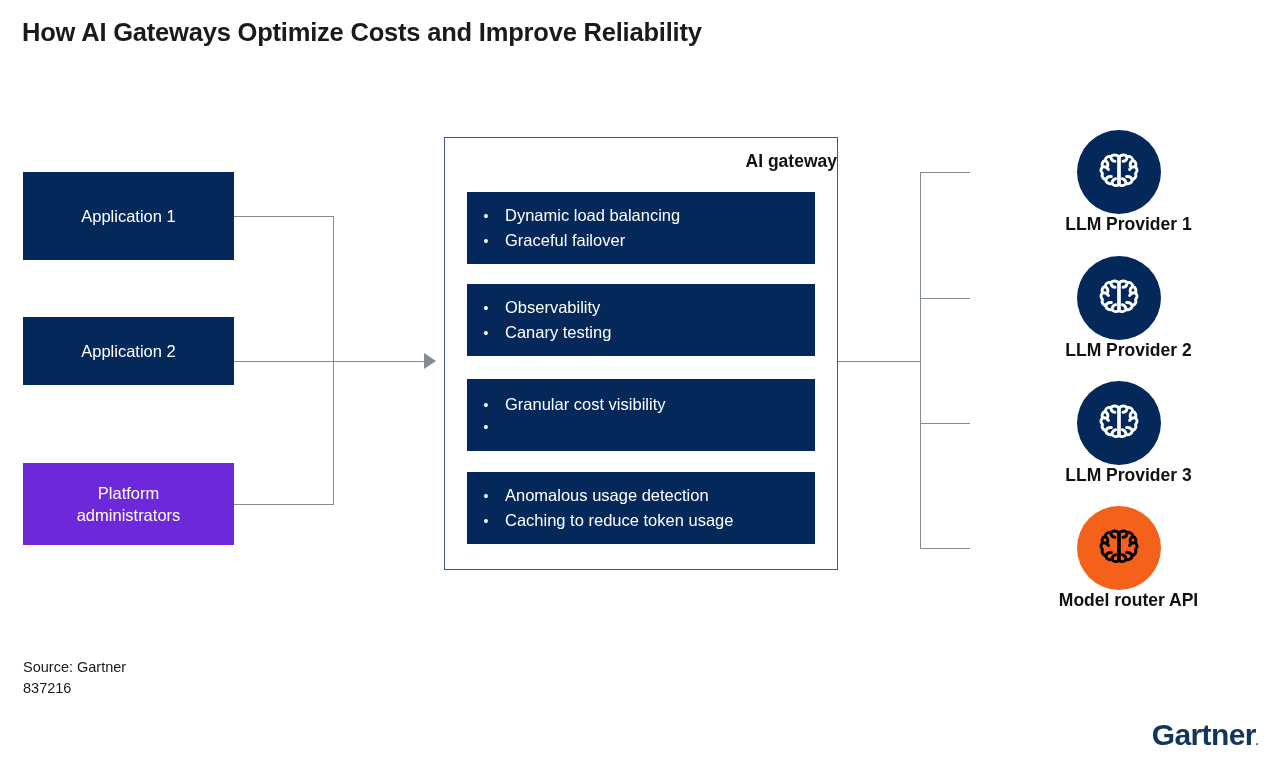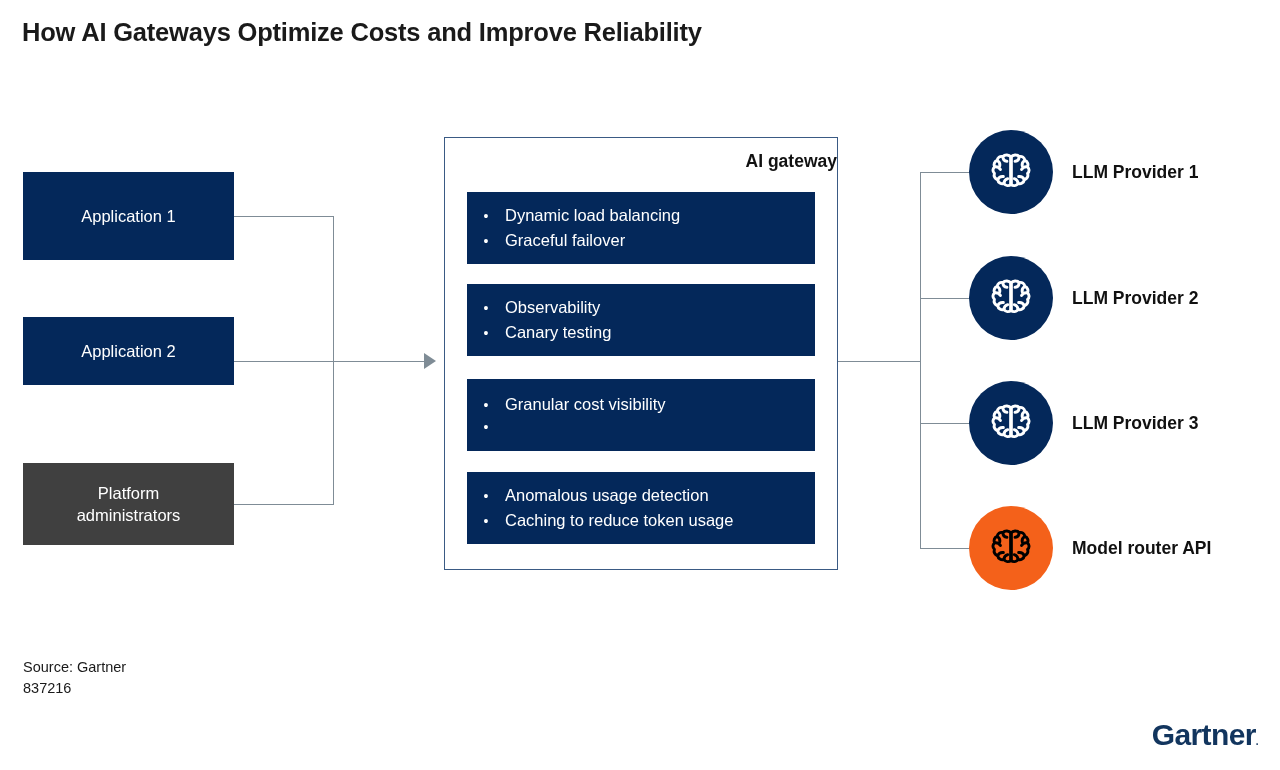--- a/index.html
+++ b/index.html
@@ -120,20 +120,21 @@
   .feature-text { flex: 1 1 auto; }
 
   
   .provider-row {
     position: absolute;
     left: 969px;
     width: 300px;
     height: 84px;
     display: flex;
     align-items: center;
+    flex-direction: column;
   }
   #provider-0 { top: 130px; }
   #provider-1 { top: 256px; }
   #provider-2 { top: 381px; }
   #provider-3 { top: 506px; }
 
   .provider-circle {
     width: 84px;
     height: 84px;
     border-radius: 50%;
@@ -178,21 +179,21 @@
 <body>
 
 <div class="title">How AI Gateways Optimize Costs and Improve Reliability</div>
 
 <div class="actor-box" id="actor-0" style="background: rgb(4, 40, 90);">
   <span>Application 1</span>
 </div>
 <div class="actor-box" id="actor-1" style="background: rgb(4, 40, 90);">
   <span>Application 2</span>
 </div>
-<div class="actor-box" id="actor-2" style="background: #404040;">
+<div class="actor-box" id="actor-2" style="background: #6d28d9;">
   <span style="white-space:pre-line">Platform
 administrators</span>
 </div>
 
 <div class="line h-line" style="left: 234px; top: 216px; width: 100px; background: rgb(127, 140, 150);"></div>
 <div class="line h-line" style="left: 234px; top: 361px; width: 100px; background: rgb(127, 140, 150);"></div>
 <div class="line h-line" style="left: 234px; top: 504px; width: 100px; background: rgb(127, 140, 150);"></div>
 <div class="line v-line" style="left: 333px; top: 216px; height: 289px; background: rgb(127, 140, 150);"></div>
 <div class="line h-line" style="left: 333px; top: 361px; width: 95px; background: rgb(127, 140, 150);"></div>
 <div class="arrow-head" style="left: 424px; top: 353px; border-left-color: rgb(127, 140, 150);"></div>

